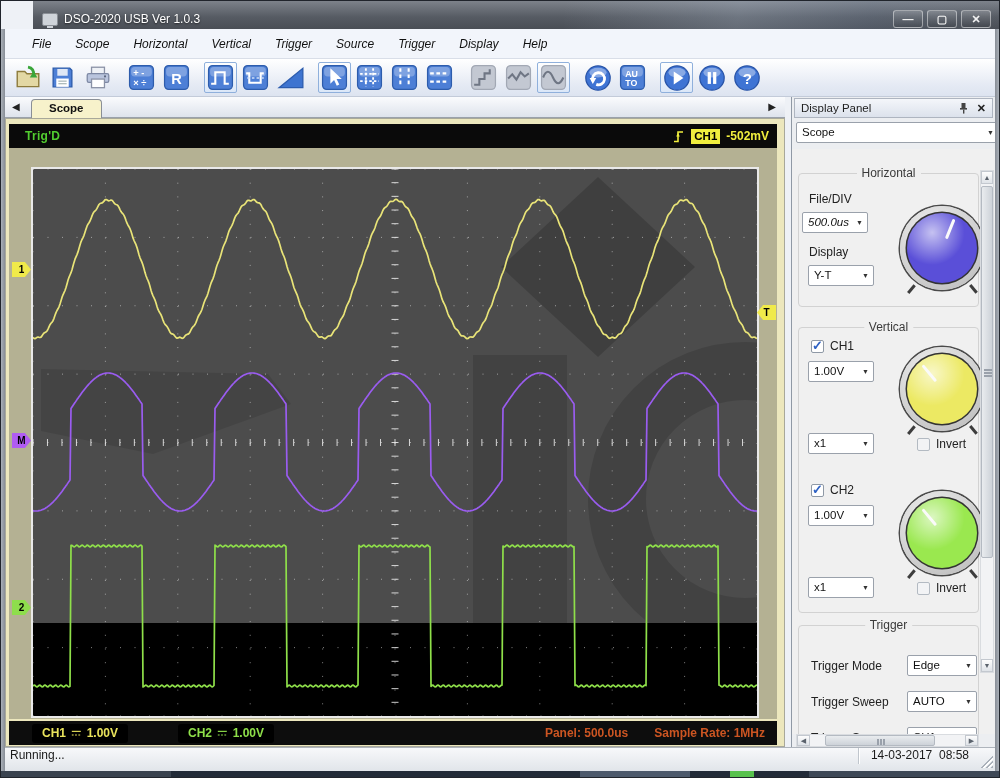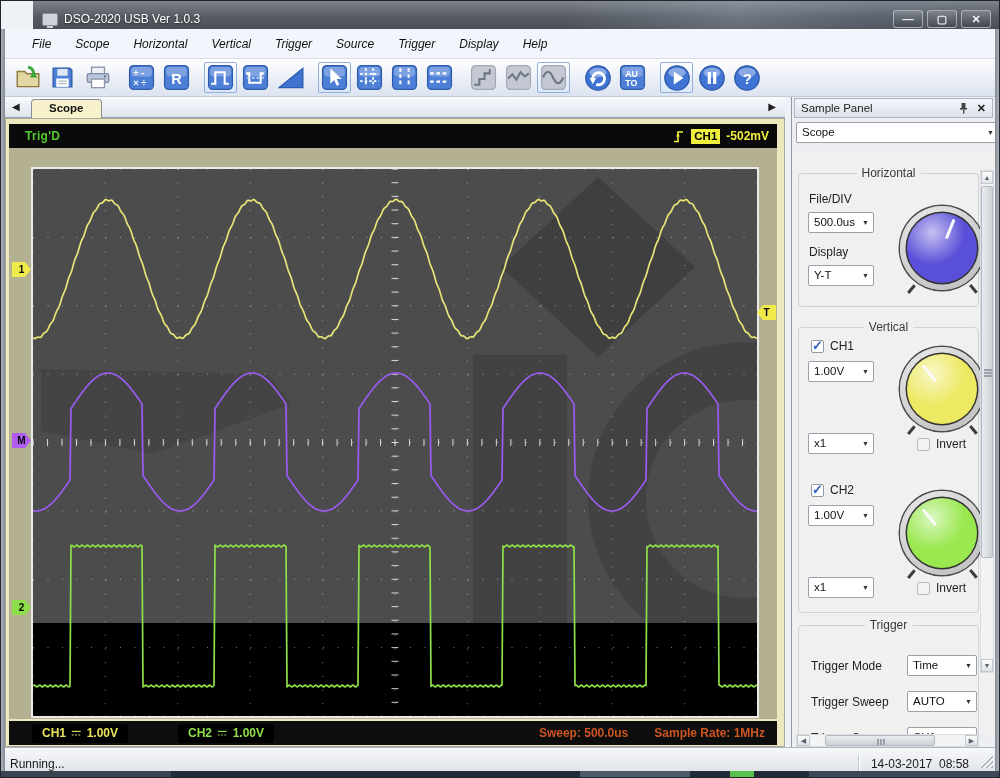--- a/index.html
+++ b/index.html
@@ -131,21 +131,21 @@
   .hs-btn { position:absolute; top:0; width:13px; height:11px; background:linear-gradient(#fdfdfd,#dfe3e8);
     border:1px solid #c3c8cf; color:#5b636d; font-size:7px; text-align:center; line-height:10px;}
   .hs-left{ left:0; } .hs-right{ right:0; }
   .hs-thumb { position:absolute; left:28px; top:0; width:110px; height:11px;
     background:linear-gradient(#e9ecef,#cdd2d8); border:1px solid #b4bac2; border-radius:2px;}
   .hs-grip { position:absolute; top:2.5px; left:50%; width:1.5px; height:6px; background:#9aa1ab;
     box-shadow:3px 0 0 #9aa1ab, -3px 0 0 #9aa1ab;}
   
   .statusbar { position:absolute; bottom:6px; left:4px; right:4px; height:24px;
     background:linear-gradient(#f7f8fa,#e1e5ea); border-top:1px solid #aeb4bc;
-    display:flex; align-items:flex-end; font-size:12px; color:#1a1a1a;}
+    display:flex; align-items:flex-start; font-size:12px; color:#1a1a1a;}
   .sb-text { margin-left:5px; }
   .sb-sep { width:1px; height:16px; background:#c0c6cd; box-shadow:1px 0 0 #fff; }
   .sb-date { white-space:pre; margin:0 10px 0 12px; }
   .sb-grip { width:14px; height:14px; margin:6px 2px 0 0; align-self:flex-start;
     background:
      linear-gradient(135deg, transparent 0 54%, #aab1ba 54% 62%, #fff 62% 68%, transparent 68% 74%, #aab1ba 74% 82%, #fff 82% 88%, transparent 88% 92%, #aab1ba 92%);}
   .spacer { flex:1; }
 </style>
 </head>
 <body>
@@ -508,49 +508,49 @@
           </div>
           <div class="ro-badge ro-ch2">
             <span>CH2</span>
             <svg width="13" height="10" viewBox="0 0 13 10">
               <line x1="1" y1="3" x2="12" y2="3" stroke="#8fe04a" stroke-width="1.4"></line>
               <line x1="1" y1="7.5" x2="12" y2="7.5" stroke="#8fe04a" stroke-width="1.4" stroke-dasharray="2.2 1.8"></line>
             </svg>
             <span>1.00V</span>
           </div>
           <div class="ro-right">
-            <span>Sweep: 500.0us</span>
+            <span>Panel: 500.0us</span>
             <span>Sample Rate: 1MHz</span>
           </div>
         </div>
       </div>
     </div>
 
     <div class="control-panel">
       <div class="cp-header">
-        <span>Sample Panel</span>
+        <span>Display Panel</span>
         <span class="hdr-icons">
           <svg width="11" height="12" viewBox="0 0 11 12">
             <rect x="3.5" y="1" width="4" height="5" fill="#444"></rect>
             <rect x="2" y="6" width="7" height="1.6" fill="#444"></rect>
             <rect x="5" y="7.6" width="1.4" height="4" fill="#444"></rect>
           </svg>
           <span class="cp-close">✕</span>
         </span>
       </div>
       <div class="cp-combo combo">
         <span>Scope</span>
       </div>
 
       <div class="cp-body">
 
         <div class="group" style="top:24px; height:134px;">
           <span class="group-label">Horizontal</span>
           <span class="fld-label" style="left:10px; top:18px;">File/DIV</span>
-          <div class="combo g-combo" style="left:9px; top:38px;">
+          <div class="combo g-combo" style="left:3px; top:38px;font-style:italic;">
             <span>500.0us</span>
           </div>
           <span class="fld-label" style="left:10px; top:71px;">Display</span>
           <div class="combo g-combo" style="left:9px; top:91px;">
             <span>Y-T</span>
           </div>
           <div class="knob" style="left: 101px; top: 32px; --ang: 22deg; --kc: #5a4fd8;">
             <div class="knob-inner"></div>
               <div class="knob-ptr"></div>
             <div class="knob-foot fl"></div>
@@ -600,21 +600,21 @@
           <div class="cb-row" style="left:118px; top:253px;">
             <span class="cbx off"></span>
             <span>Invert</span>
           </div>
         </div>
 
         <div class="group" style="top:476px; height:190px;">
           <span class="group-label">Trigger</span>
           <span class="fld-label" style="left:12px; top:33px;">Trigger Mode</span>
           <div class="combo g-combo" style="left:108px; top:29px; width:70px;">
-            <span>Time</span>
+            <span>Edge</span>
           </div>
           <span class="fld-label" style="left:12px; top:69px;">Trigger Sweep</span>
           <div class="combo g-combo" style="left:108px; top:65px; width:70px;">
             <span>AUTO</span>
           </div>
           <span class="fld-label" style="left:12px; top:105px;">Trigger Source</span>
           <div class="combo g-combo" style="left:108px; top:101px; width:70px;">
             <span>CH1</span>
           </div>
         </div>

